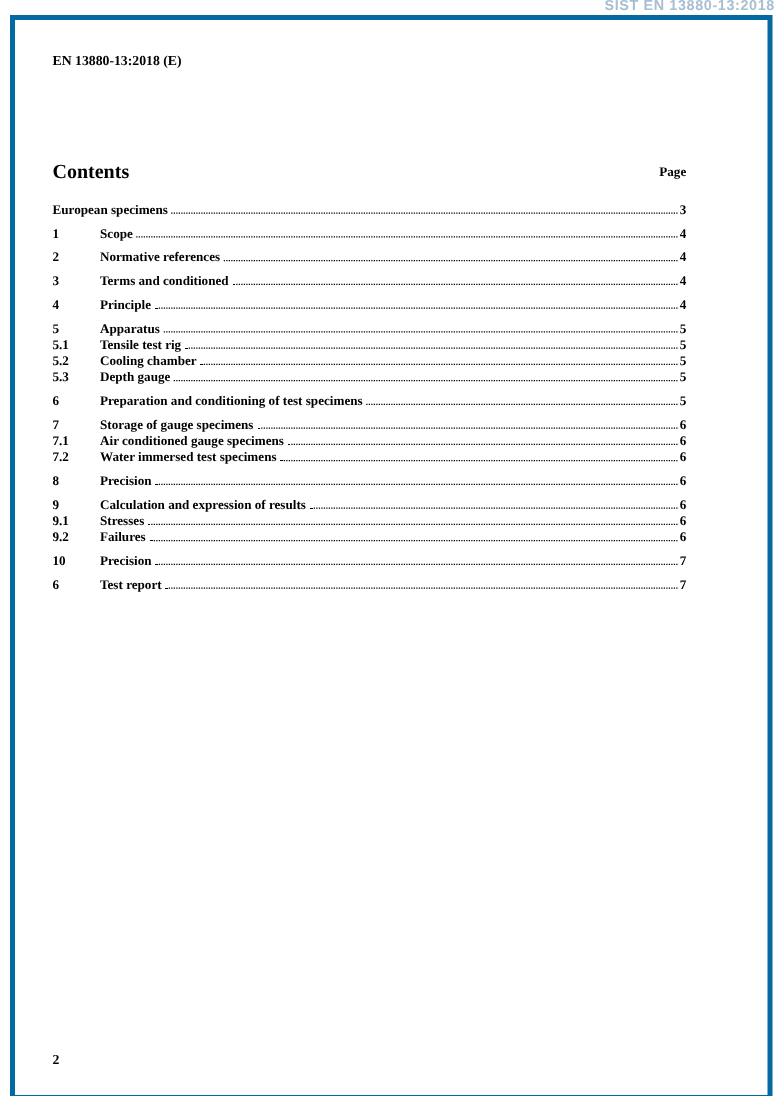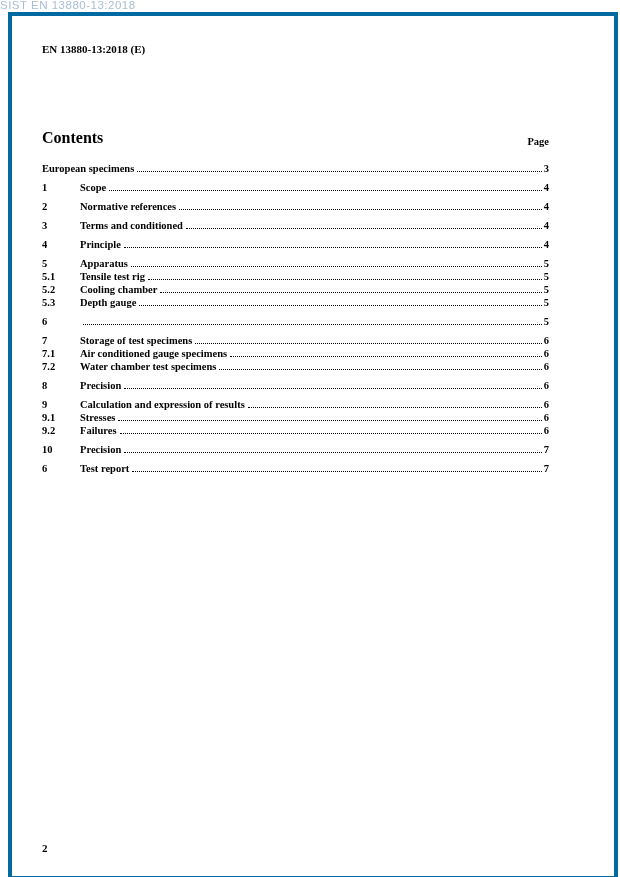--- a/index.html
+++ b/index.html
@@ -13,23 +13,23 @@
     width: 620px;
     height: 877px;
     background: #ffffff;
     overflow: hidden;
   }
   .watermark {
     position: absolute;
     top: -1px;
     left: 0;
     width: 100%;
-    text-align: left;
+    text-align: right;
     font-family: "Liberation Sans", sans-serif;
-    font-weight: normal;
+    font-weight: bold;
     font-size: 11.5px;
     letter-spacing: 0.5px;
     color: #a9bed2;
     z-index: 2;
   }
   .page {
     position: absolute;
     top: 12px;
     left: 8px;
     width: 602px;
@@ -44,21 +44,21 @@
     font-size: 11px;
     font-weight: bold;
     color: #000000;
   }
   .contents-header {
     position: absolute;
     top: 113px;
     left: 30px;
     right: 65px;
     display: flex;
-    align-items: flex-end;
+    align-items: center;
     justify-content: space-between;
   }
   .contents-title {
     font-size: 16px;
     font-weight: bold;
     margin: 0;
     color: #000000;
   }
   .page-col-label {
     font-size: 10.5px;
@@ -183,40 +183,41 @@
           <div class="toc-row">
             <span class="toc-num">5.3</span>
             <span class="toc-title">Depth gauge</span>
             <span class="toc-leader"></span>
             <span class="toc-page">5</span>
           </div>
         </div>
         <div class="toc-section">
           <div class="toc-row">
             <span class="toc-num">6</span>
+            <span class="toc-title">Preparation and conditioning of test specimens</span>
             <span class="toc-leader"></span>
             <span class="toc-page">5</span>
           </div>
         </div>
         <div class="toc-section">
           <div class="toc-row">
             <span class="toc-num">7</span>
-            <span class="toc-title">Storage of test specimens</span>
+            <span class="toc-title">Storage of gauge specimens</span>
             <span class="toc-leader"></span>
             <span class="toc-page">6</span>
           </div>
           <div class="toc-row">
             <span class="toc-num">7.1</span>
             <span class="toc-title">Air conditioned gauge specimens</span>
             <span class="toc-leader"></span>
             <span class="toc-page">6</span>
           </div>
           <div class="toc-row">
             <span class="toc-num">7.2</span>
-            <span class="toc-title">Water chamber test specimens</span>
+            <span class="toc-title">Water immersed test specimens</span>
             <span class="toc-leader"></span>
             <span class="toc-page">6</span>
           </div>
         </div>
         <div class="toc-section">
           <div class="toc-row">
             <span class="toc-num">8</span>
             <span class="toc-title">Precision</span>
             <span class="toc-leader"></span>
             <span class="toc-page">6</span>

